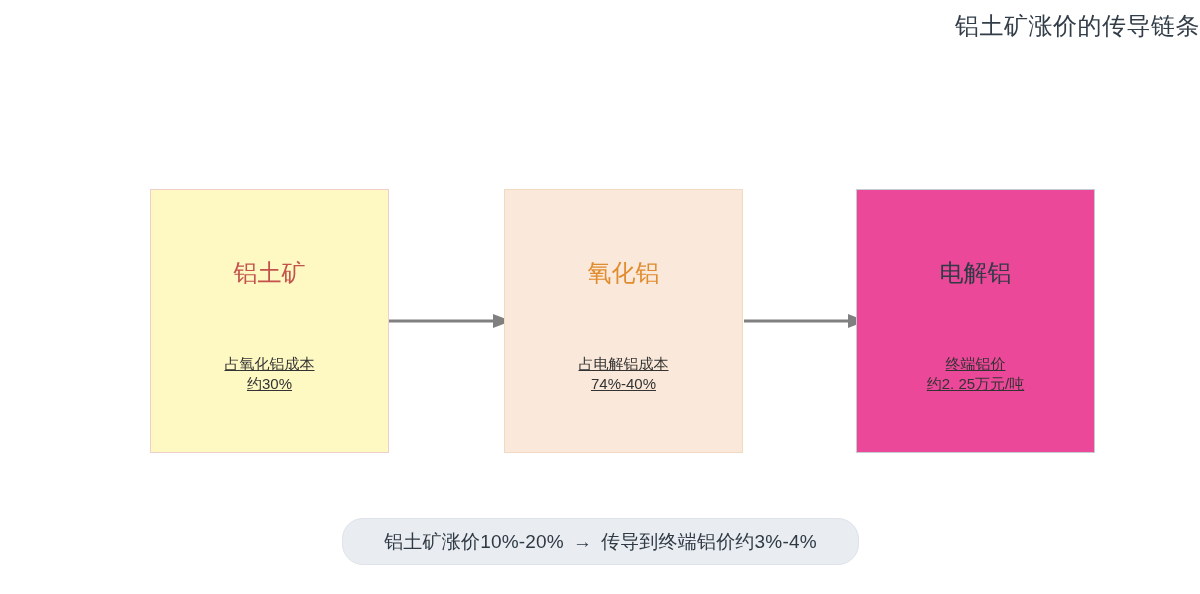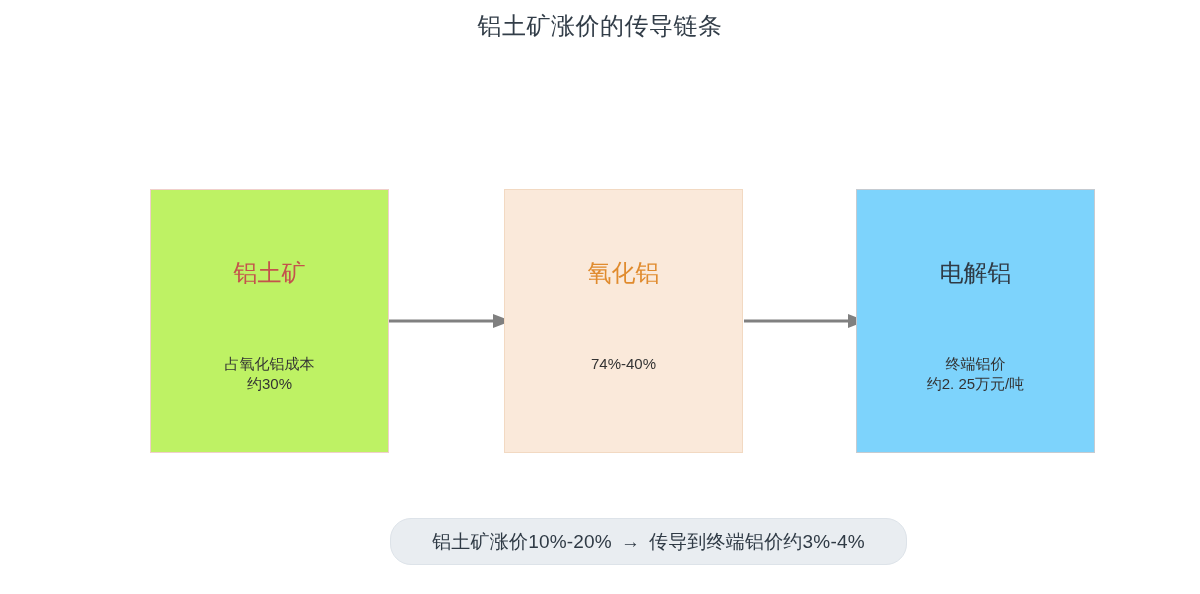--- a/index.html
+++ b/index.html
@@ -19,21 +19,21 @@
     width: 1200px;
     height: 594px;
   }
 
   
   .chart-title {
     position: absolute;
     top: 11px;
     left: 0;
     width: 1200px;
-    text-align: center;
+    text-align: right;
     font-size: 24px;
     line-height: 30px;
     color: #323d48;
     letter-spacing: 0.5px;
     white-space: nowrap;
   }
 
   
   .flow-box {
     position: absolute;
@@ -59,42 +59,43 @@
     right: 0;
     top: 164px;
     text-align: center;
     font-size: 15px;
     line-height: 20px;
     color: #333333;
   }
   .flow-box .box-sub .sub-line {
     display: block;
     white-space: nowrap;
+    text-decoration: underline;
   }
 
   
   #box-bauxite {
     left: 150px;
-    background: #bef264;
+    background: #fef9c3;
     border-color: #f0cfcb;
   }
   #box-bauxite .box-title { color: #c4524c; }
 
   
   #box-alumina {
     left: 504px;
     background: #fae9da;
     border-color: #f2d9c2;
   }
   #box-alumina .box-title { color: #e08b2e; }
 
   
   #box-electro {
     left: 856px;
-    background: #7dd3fc;
+    background: #ec4899;
     border-color: #c5cbd1;
   }
   #box-electro .box-title { color: #2f3a45; }
 
   
   .flow-arrow {
     position: absolute;
     top: 311px;
     width: 122px;
     height: 20px;
@@ -109,21 +110,20 @@
     top: 518px;
     width: 517px;
     height: 47px;
     box-sizing: border-box;
     background: #e9edf1;
     border: 1px solid #dde3e9;
     border-radius: 21px;
     display: flex;
     align-items: center;
     justify-content: center;
-    margin-left: 48px;
   }
   .summary-banner .summary-text {
     font-size: 19px;
     line-height: 24px;
     color: #2f3a45;
     white-space: nowrap;
     letter-spacing: 0.2px;
   }
   .summary-banner .summary-arrow {
     display: inline-block;
@@ -150,20 +150,21 @@
   <div class="flow-arrow" id="arrow-1">
     <svg width="122" height="20" viewBox="0 0 122 20" xmlns="http://www.w3.org/2000/svg">
       <line x1="0" y1="10" x2="104" y2="10" stroke="#808080" stroke-width="3"></line>
       <polygon points="104,3 122,10 104,17" fill="#808080"></polygon>
     </svg>
   </div>
 
   <div class="flow-box" id="box-alumina">
     <div class="box-title">氧化铝</div>
     <div class="box-sub">
+      <span class="sub-line">占电解铝成本</span>
       <span class="sub-line">74%-40%</span>
     </div>
   </div>
 
   <div class="flow-arrow" id="arrow-2">
     <svg width="122" height="20" viewBox="0 0 122 20" xmlns="http://www.w3.org/2000/svg">
       <line x1="0" y1="10" x2="104" y2="10" stroke="#808080" stroke-width="3"></line>
       <polygon points="104,3 122,10 104,17" fill="#808080"></polygon>
     </svg>
   </div>

